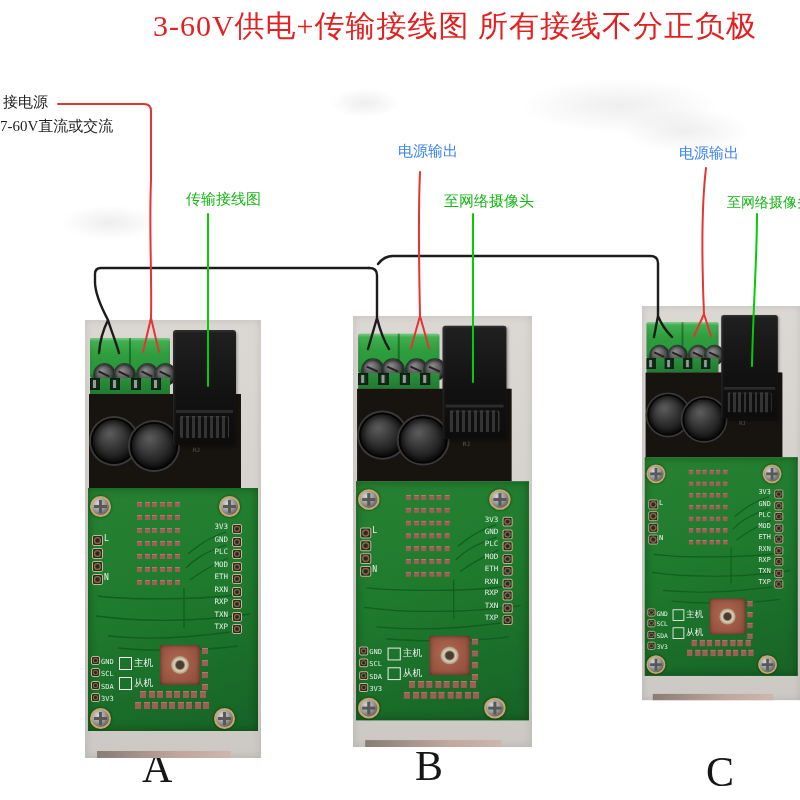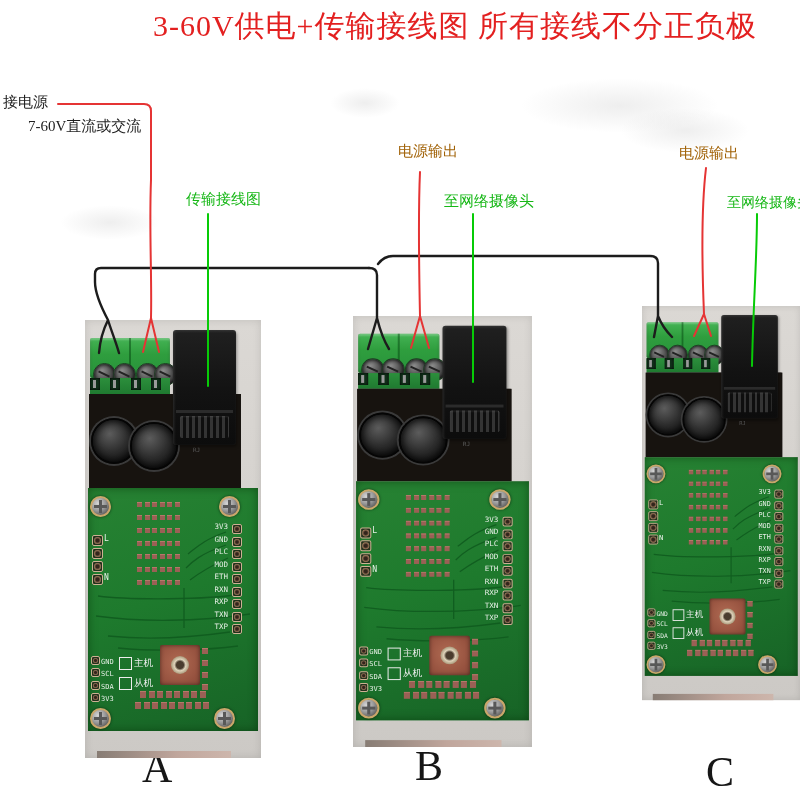--- a/index.html
+++ b/index.html
@@ -17,24 +17,24 @@
   .sm3{left:60px;top:205px;width:100px;height:35px;}
   .sm4{left:330px;top:88px;width:70px;height:30px;}
 
   
   .title{
     position:absolute;left:455px;top:6px;transform:translateX(-50%);
     font-size:30px;color:#e32020;white-space:nowrap;letter-spacing:1px;
   }
   .ann{position:absolute;font-size:15px;white-space:nowrap;}
   .ann.black{color:#1e1e1e;}
-  .ann.red{color:#a16207;}
+  .ann.red{color:#3b82f6;}
   .ann.green{color:#16b716;}
   .a-pin1{left:3px;top:93px;}
-  .a-pin2{left:0px;top:117px;padding-left:28px;}
+  .a-pin2{left:0px;top:117px;}
   .a-router{left:186px;top:190px;}
   .a-pwrb{left:398px;top:142px;}
   .a-camb{left:444px;top:192px;}
   .a-pwrc{left:679px;top:144px;}
   .a-camc{left:727px;top:194px;font-size:14px;}
 
   .blabel{position:absolute;font-size:42px;color:#161616;}
   .lab-a{left:142px;top:744px;}
   .lab-b{left:415px;top:742px;}
   .lab-c{left:706px;top:748px;}

